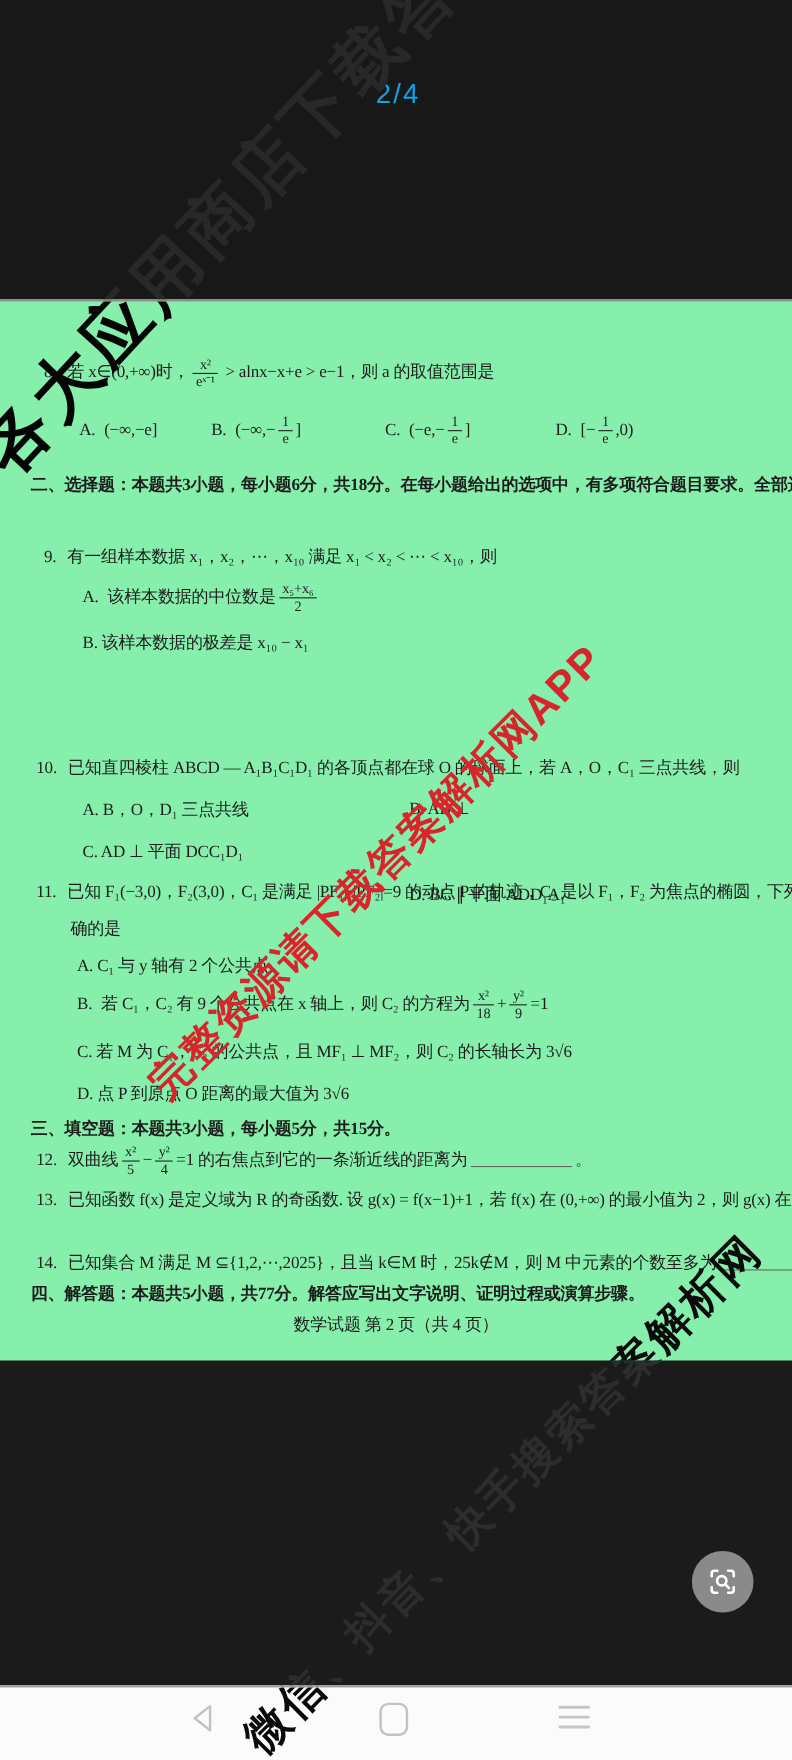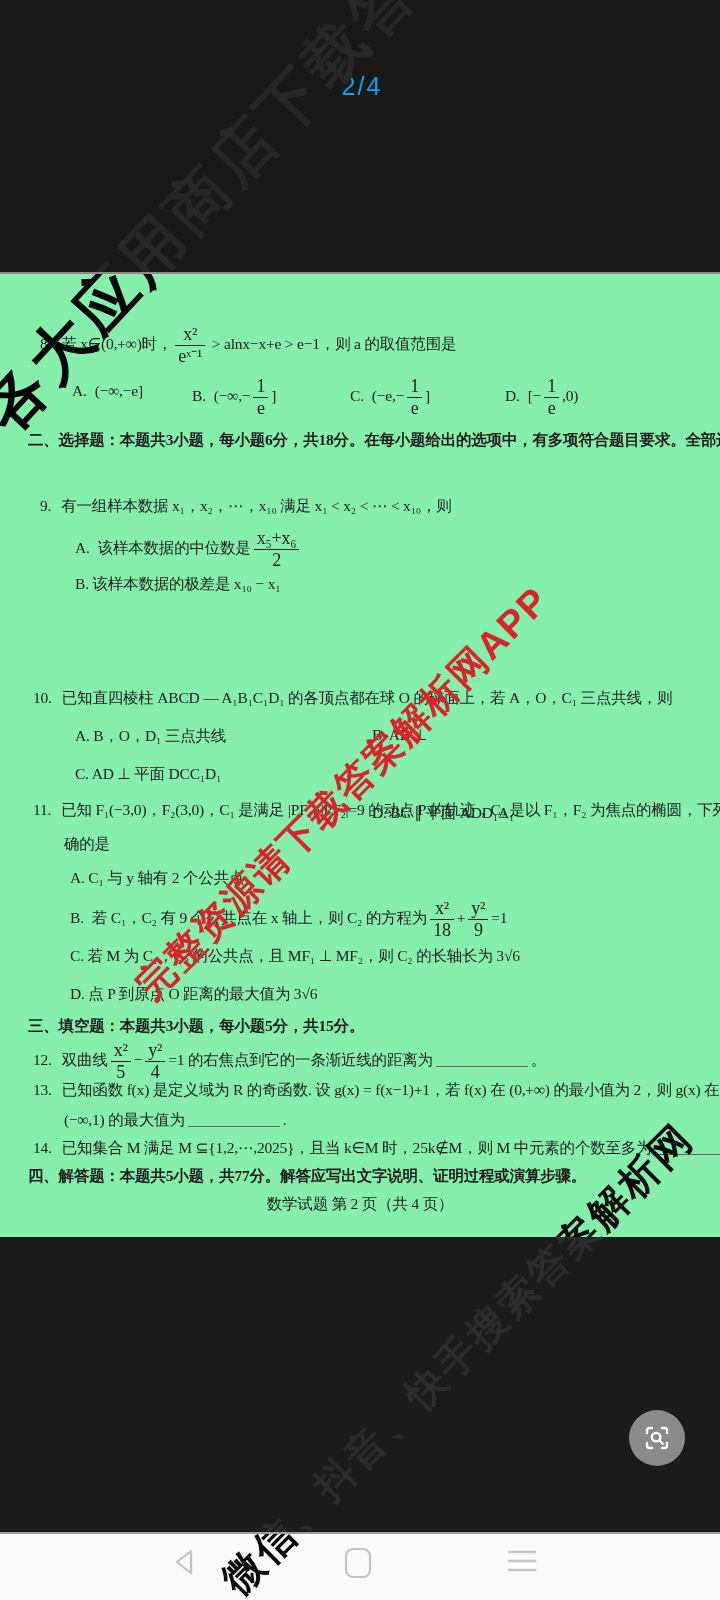--- a/index.html
+++ b/index.html
@@ -9,21 +9,21 @@
   #top-black{position:absolute;left:0;top:0;width:720px;height:272px;background:#181818;overflow:hidden;}
   #bottom-black{position:absolute;left:0;top:1237px;width:720px;height:295px;background:#1b1b1b;overflow:hidden;}
   
   #page{position:absolute;left:0;top:272px;width:720px;height:965px;background:#86efac;
         border-top:2px solid #8a8a8a;box-sizing:border-box;overflow:hidden;}
   .line{position:absolute;white-space:nowrap;color:#1c1c1c;font-size:15.5px;letter-spacing:-0.2px;z-index:1;}
   .bold{font-weight:bold;}
   .qno{display:inline-block;margin-right:10px;}
   .optL{display:inline-block;margin-right:8px;}
   .frac{display:inline-flex;flex-direction:column;vertical-align:middle;text-align:center;
-        font-size:18px;line-height:1.15;margin:0 3px;}
+        font-size:13px;line-height:1.15;margin:0 3px;}
   .fn{border-bottom:1px solid #222;padding:0 3px;display:block;}
   .fd{display:block;padding:0 3px;}
   .blank{display:inline-block;width:92px;height:13px;border-bottom:1.5px solid #666;
          vertical-align:baseline;margin:0 3px -2px 3px;}
   .abs{position:absolute;}
   
   .wm{position:absolute;white-space:nowrap;font-family:"Liberation Sans",sans-serif;font-weight:bold;z-index:5;pointer-events:none;}
   .wm-big{left:18px;top:104px;font-size:62px;line-height:66px;letter-spacing:5px;color:#050505;
           transform:rotate(-47deg);transform-origin:0 100%;}
   .wm-big-faint{left:18px;top:376px;font-size:62px;line-height:66px;letter-spacing:5px;color:#282828;
@@ -139,23 +139,20 @@
           <span class="fn">x²</span>
           <span class="fd">5</span>
         </span><span>−</span><span class="frac">
           <span class="fn">y²</span>
           <span class="fd">4</span>
         </span><span>=1 的右焦点到它的一条渐近线的距离为</span><span class="blank"></span><span>。</span>
     </div>
 
     <div class="line" style="left:33px;top:806px;">
       <span class="qno">13.</span><span>已知函数 f(x) 是定义域为 R 的奇函数. 设 g(x) = f(x−1)+1，若 f(x) 在 (0,+∞) 的最小值为 2，则 g(x) 在</span>
-    </div>
-    <div class="line" style="left:64px;top:836px;">
-      <span>(−∞,1) 的最大值为</span><span class="blank"></span><span>.</span>
     </div>
 
     <div class="line" style="left:33px;top:864px;">
       <span class="qno">14.</span><span>已知集合 M 满足 M ⊆{1,2,⋯,2025}，且当 k∈M 时，25k∉M，则 M 中元素的个数至多为</span><span class="blank"></span>
     </div>
 
     <div class="line bold" style="left:28px;top:892px;">四、解答题：本题共5小题，共77分。解答应写出文字说明、证明过程或演算步骤。</div>
 
     <div class="line" style="left:0;top:920px;width:720px;text-align:center;">数学试题 第 2 页（共 4 页）</div>
 

